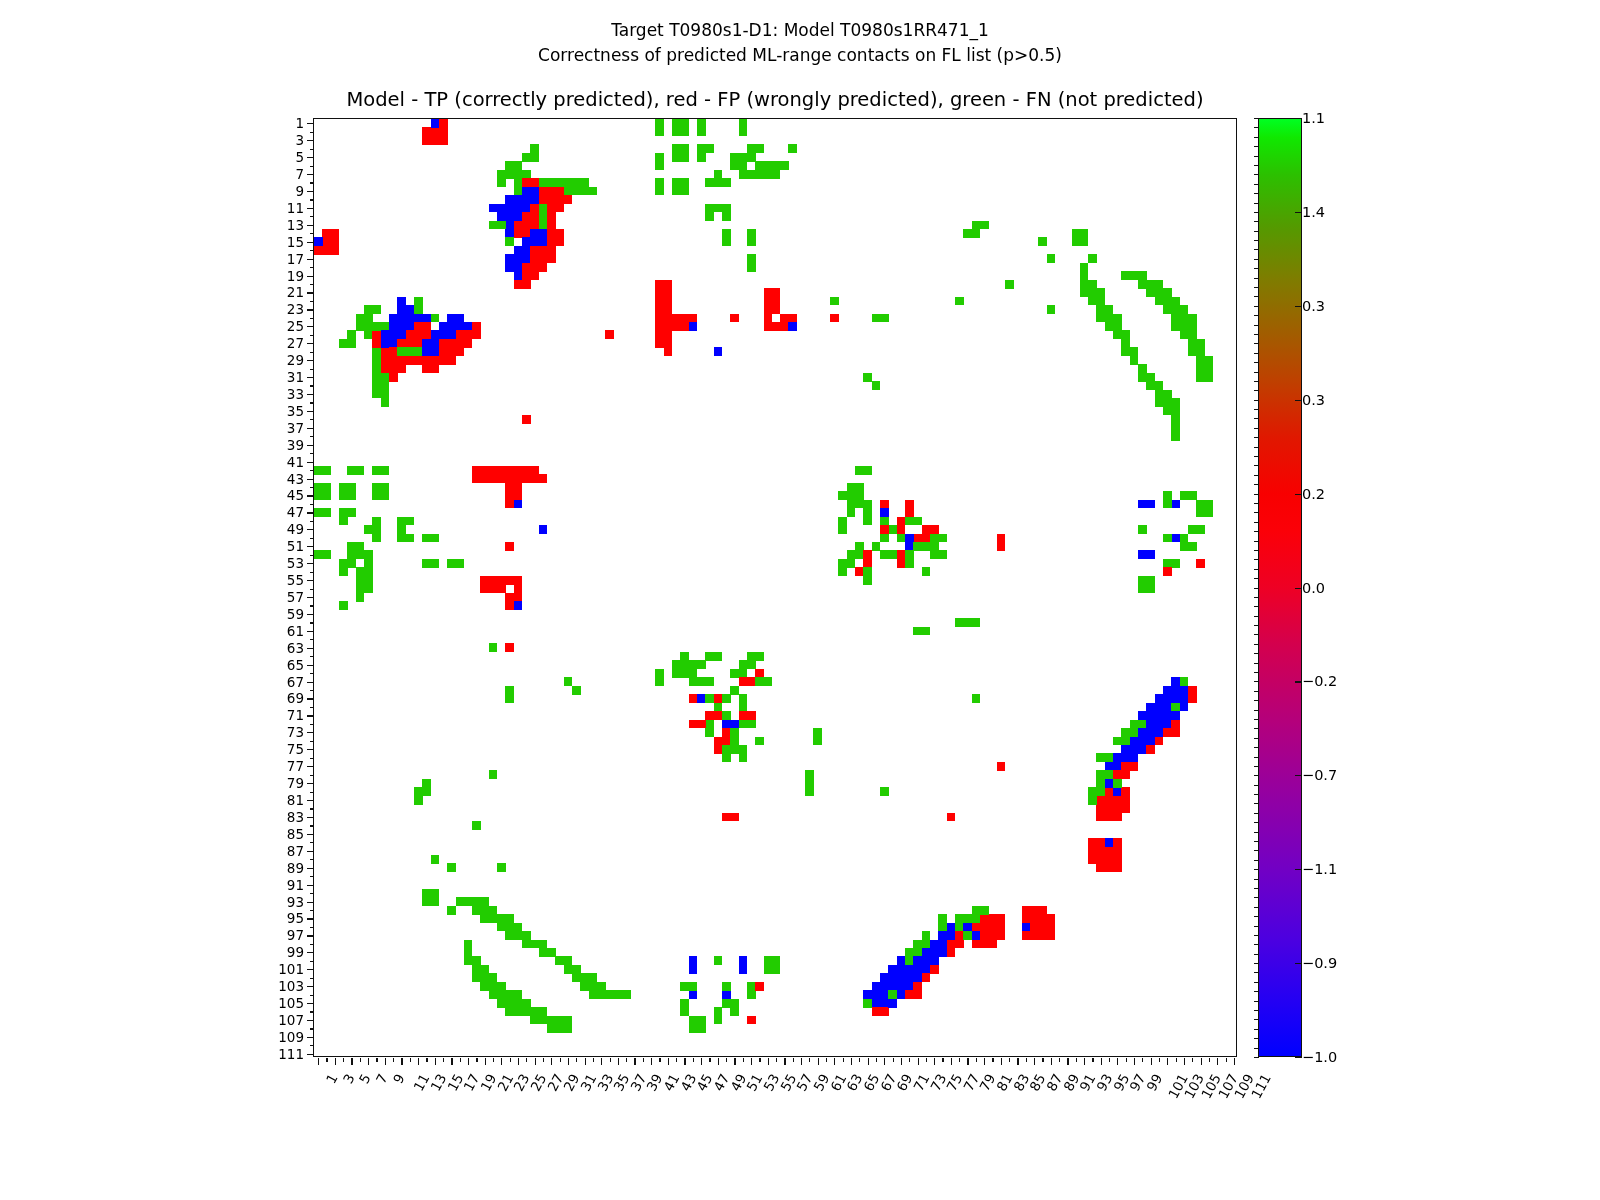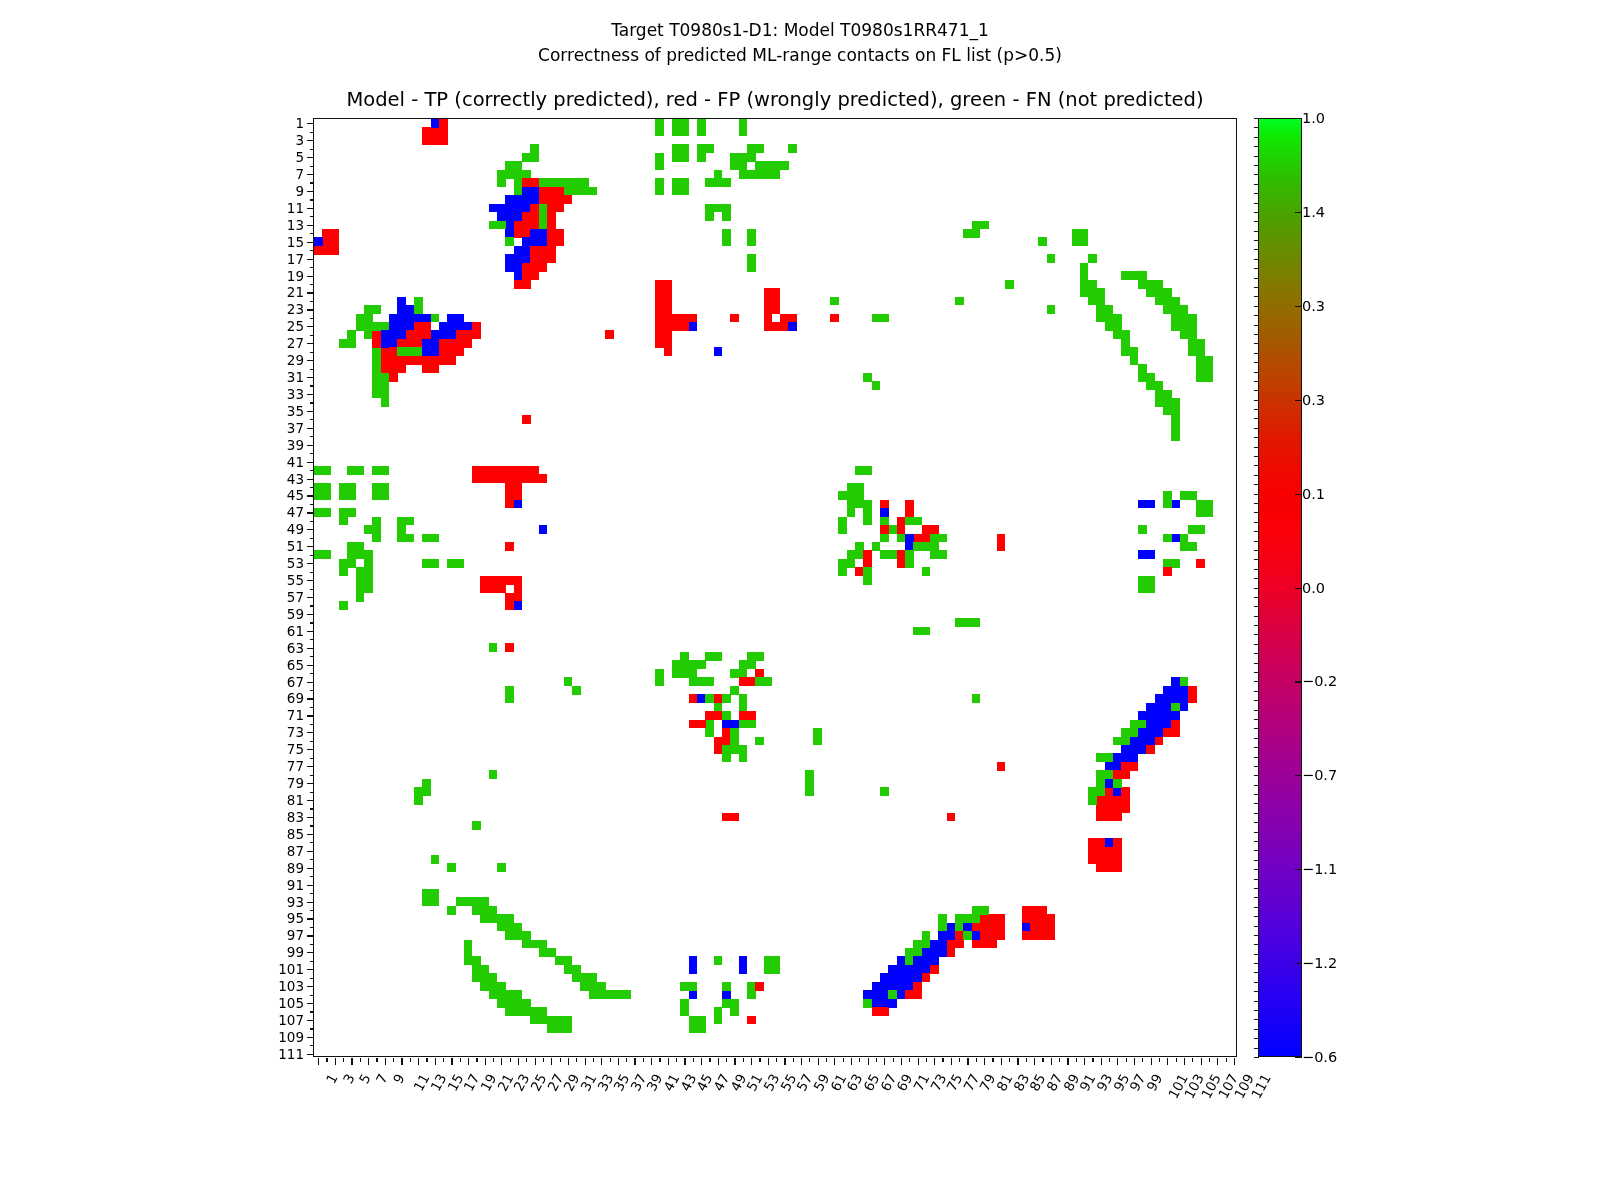--- a/index.html
+++ b/index.html
@@ -1659,34 +1659,34 @@
     <span style="top:882.66px;"></span>
     <span style="top:892.05px;"></span>
     <span style="top:901.44px;"></span>
     <span style="top:910.83px;"></span>
     <span style="top:920.22px;"></span>
     <span style="top:929.61px;"></span>
     <span style="top:939.00px;"></span>
   </div>
 <div class="abs" id="cbticks">
     <span class="cm" style="top:0.00px;"></span>
-    <span class="ct" style="top:0.00px;">1.0</span>
+    <span class="ct" style="top:0.00px;">1.1</span>
     <span class="cm" style="top:93.90px;"></span>
     <span class="ct" style="top:93.90px;">1.4</span>
     <span class="cm" style="top:187.80px;"></span>
     <span class="ct" style="top:187.80px;">0.3</span>
     <span class="cm" style="top:281.70px;"></span>
     <span class="ct" style="top:281.70px;">0.3</span>
     <span class="cm" style="top:375.60px;"></span>
-    <span class="ct" style="top:375.60px;">0.1</span>
+    <span class="ct" style="top:375.60px;">0.2</span>
     <span class="cm" style="top:469.50px;"></span>
     <span class="ct" style="top:469.50px;">0.0</span>
     <span class="cm" style="top:563.40px;"></span>
     <span class="ct" style="top:563.40px;">−0.2</span>
     <span class="cm" style="top:657.30px;"></span>
     <span class="ct" style="top:657.30px;">−0.7</span>
     <span class="cm" style="top:751.20px;"></span>
     <span class="ct" style="top:751.20px;">−1.1</span>
     <span class="cm" style="top:845.10px;"></span>
-    <span class="ct" style="top:845.10px;">−1.2</span>
+    <span class="ct" style="top:845.10px;">−0.9</span>
     <span class="cm" style="top:939.00px;"></span>
-    <span class="ct" style="top:939.00px;">−0.6</span>
+    <span class="ct" style="top:939.00px;">−1.0</span>
   </div>
 
 </body></html>

